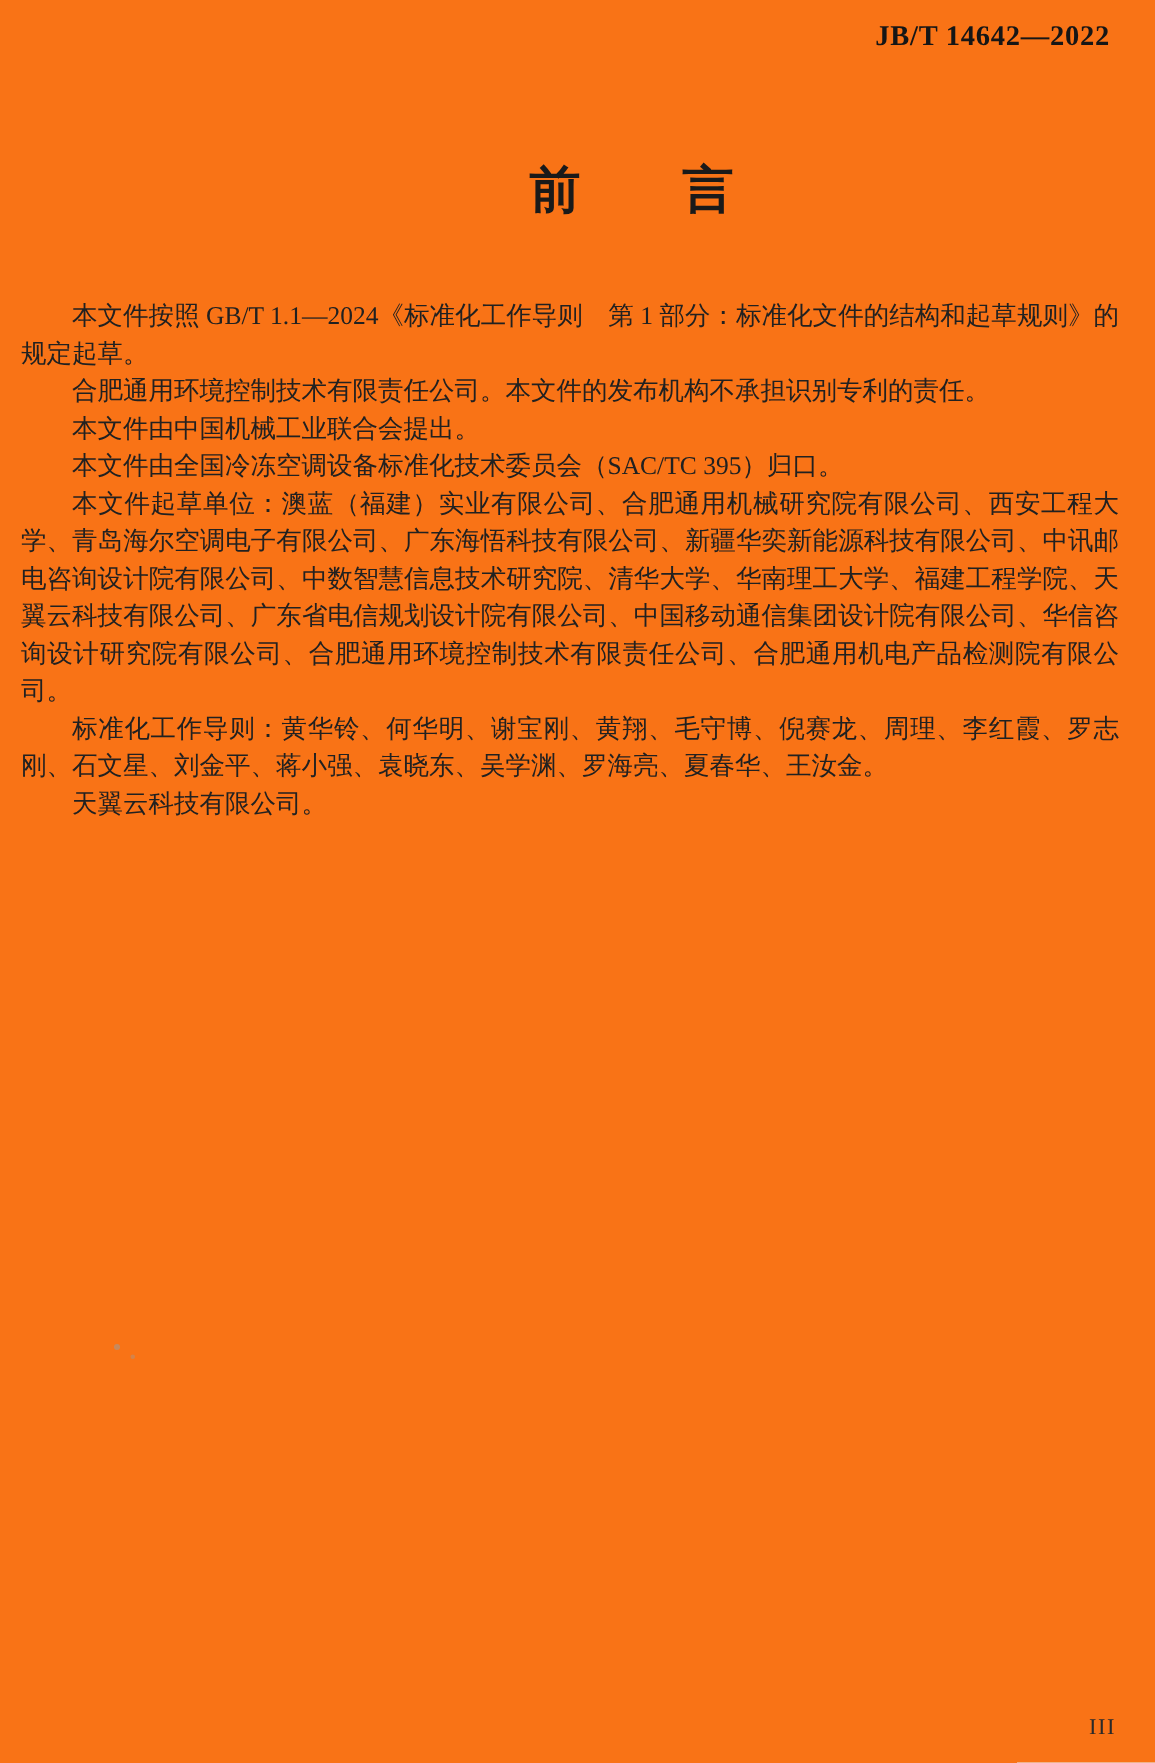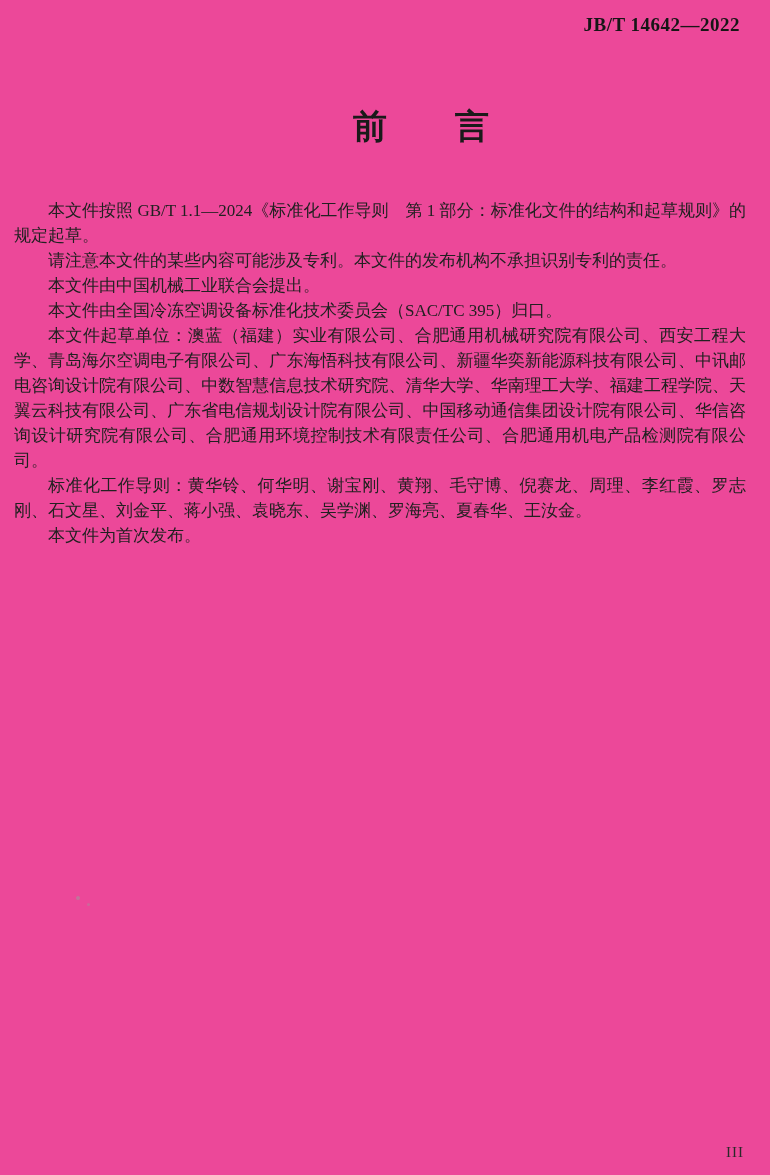--- a/index.html
+++ b/index.html
@@ -5,21 +5,21 @@
   html, body {
     margin: 0;
     padding: 0;
     background: #e8e8e8;
   }
   .page {
     position: relative;
     width: 770px;
     height: 1175px;
     margin: 0 auto;
-    background: #ec4899;
+    background: #f97316;
     font-family: "Liberation Serif", "DejaVu Serif", serif;
     color: #1e1e1e;
     overflow: hidden;
   }
   .doc-header {
     position: absolute;
     top: 14px;
     right: 30px;
     font-size: 19px;
     font-weight: bold;
@@ -76,26 +76,26 @@
 <body>
 
 <div class="page">
 
   <div class="doc-header">JB/T 14642—2022</div>
 
   <div class="doc-title">前　　言</div>
 
   <div class="doc-body">
     <p>本文件按照 GB/T 1.1—2024《标准化工作导则　第 1 部分：标准化文件的结构和起草规则》的规定起草。</p>
-    <p>请注意本文件的某些内容可能涉及专利。本文件的发布机构不承担识别专利的责任。</p>
+    <p>合肥通用环境控制技术有限责任公司。本文件的发布机构不承担识别专利的责任。</p>
     <p>本文件由中国机械工业联合会提出。</p>
     <p>本文件由全国冷冻空调设备标准化技术委员会（SAC/TC 395）归口。</p>
     <p>本文件起草单位：澳蓝（福建）实业有限公司、合肥通用机械研究院有限公司、西安工程大学、青岛海尔空调电子有限公司、广东海悟科技有限公司、新疆华奕新能源科技有限公司、中讯邮电咨询设计院有限公司、中数智慧信息技术研究院、清华大学、华南理工大学、福建工程学院、天翼云科技有限公司、广东省电信规划设计院有限公司、中国移动通信集团设计院有限公司、华信咨询设计研究院有限公司、合肥通用环境控制技术有限责任公司、合肥通用机电产品检测院有限公司。</p>
     <p>标准化工作导则：黄华铃、何华明、谢宝刚、黄翔、毛守博、倪赛龙、周理、李红霞、罗志刚、石文星、刘金平、蒋小强、袁晓东、吴学渊、罗海亮、夏春华、王汝金。</p>
-    <p>本文件为首次发布。</p>
+    <p>天翼云科技有限公司。</p>
   </div>
 
   <div class="speck speck-1"></div>
   <div class="speck speck-2"></div>
 
   <div class="page-number">III</div>
 
 </div>
 
 </body></html>

